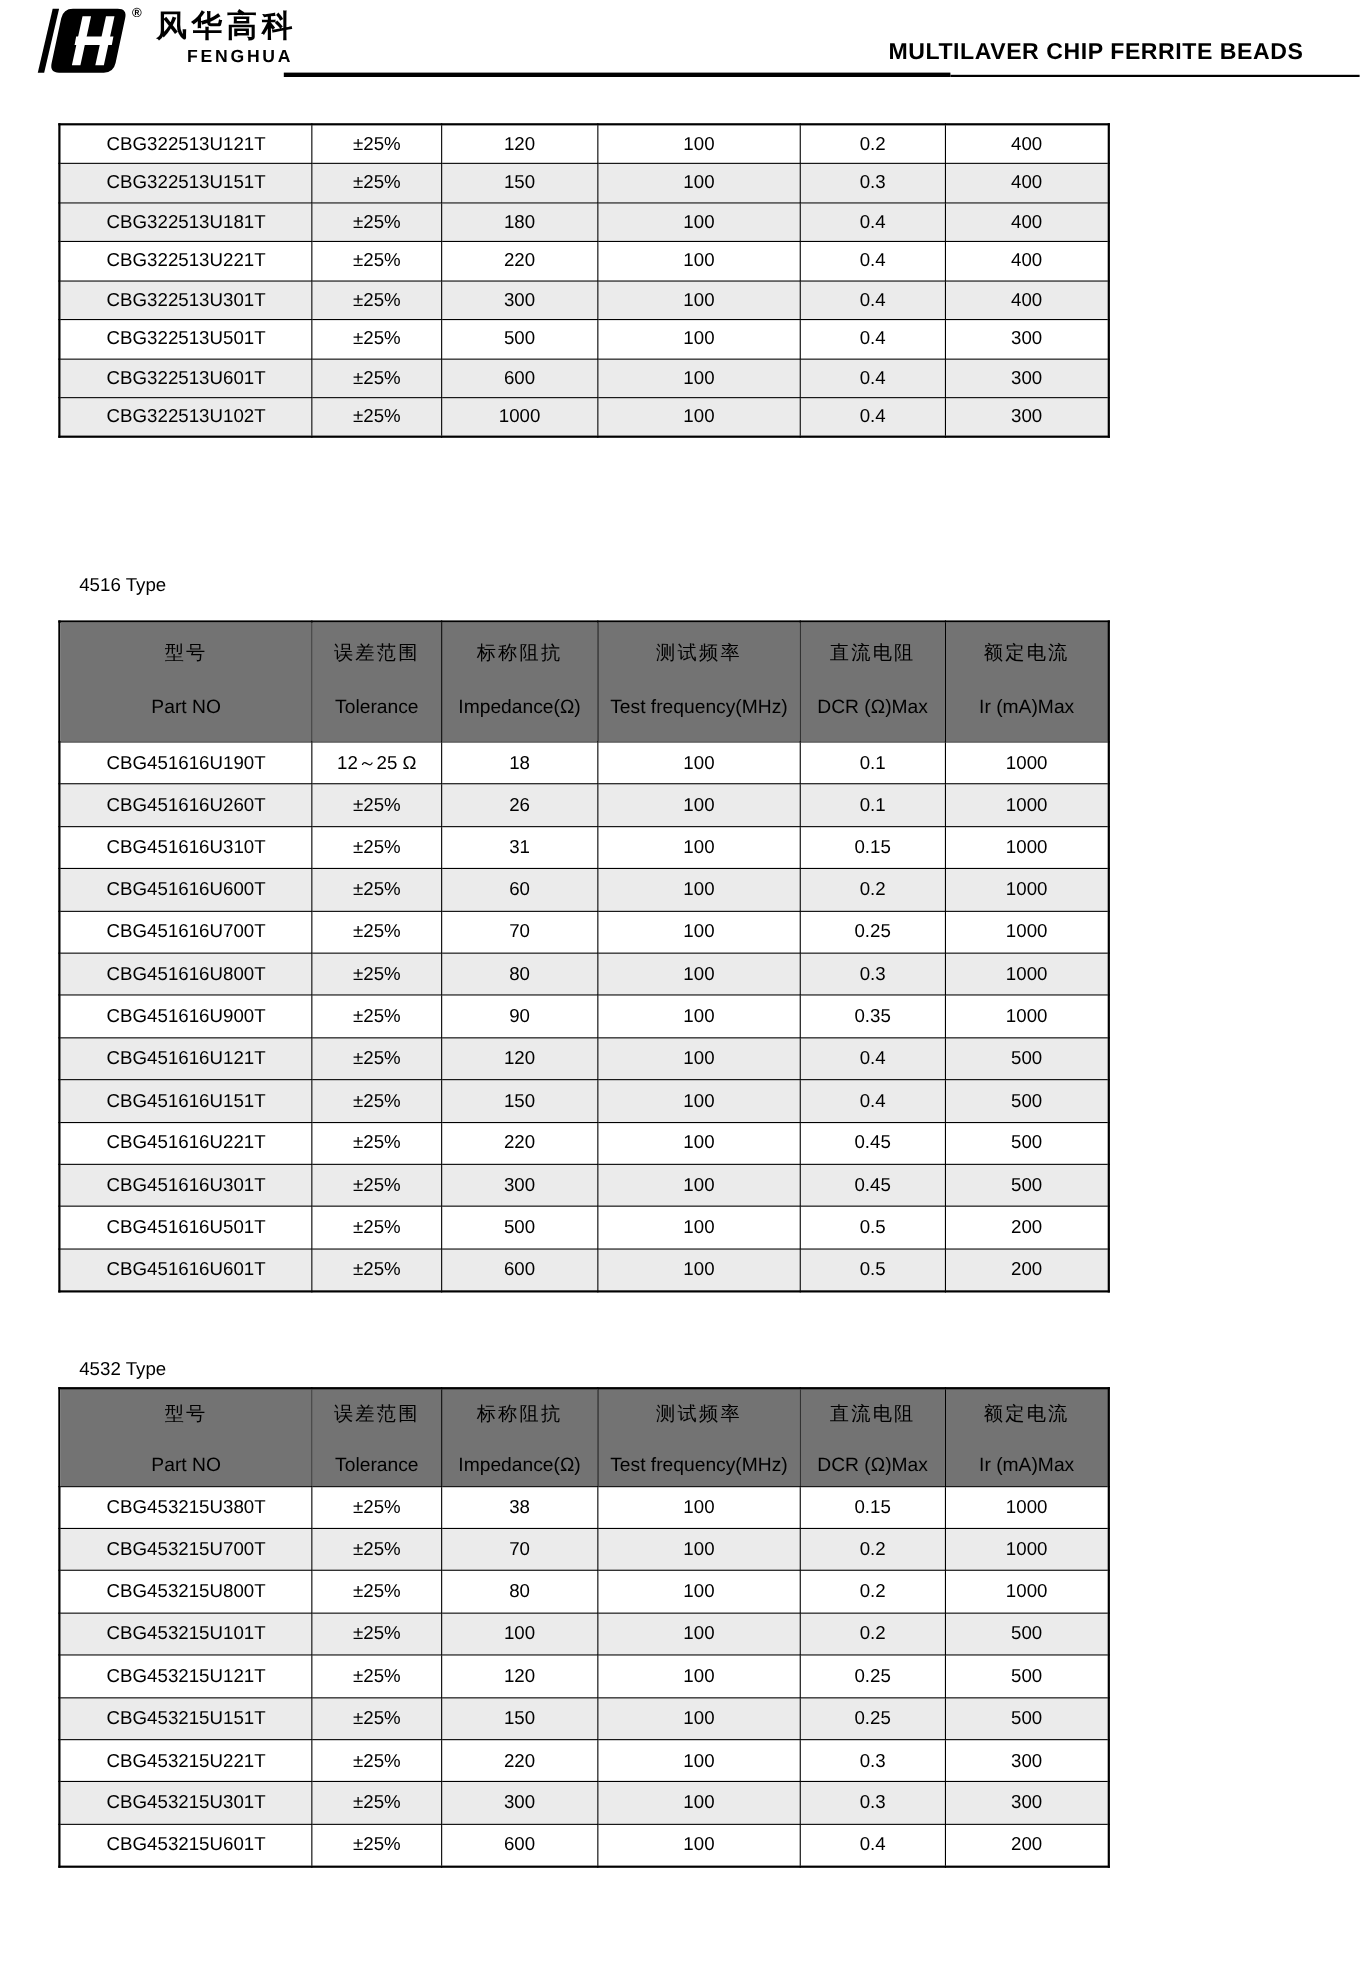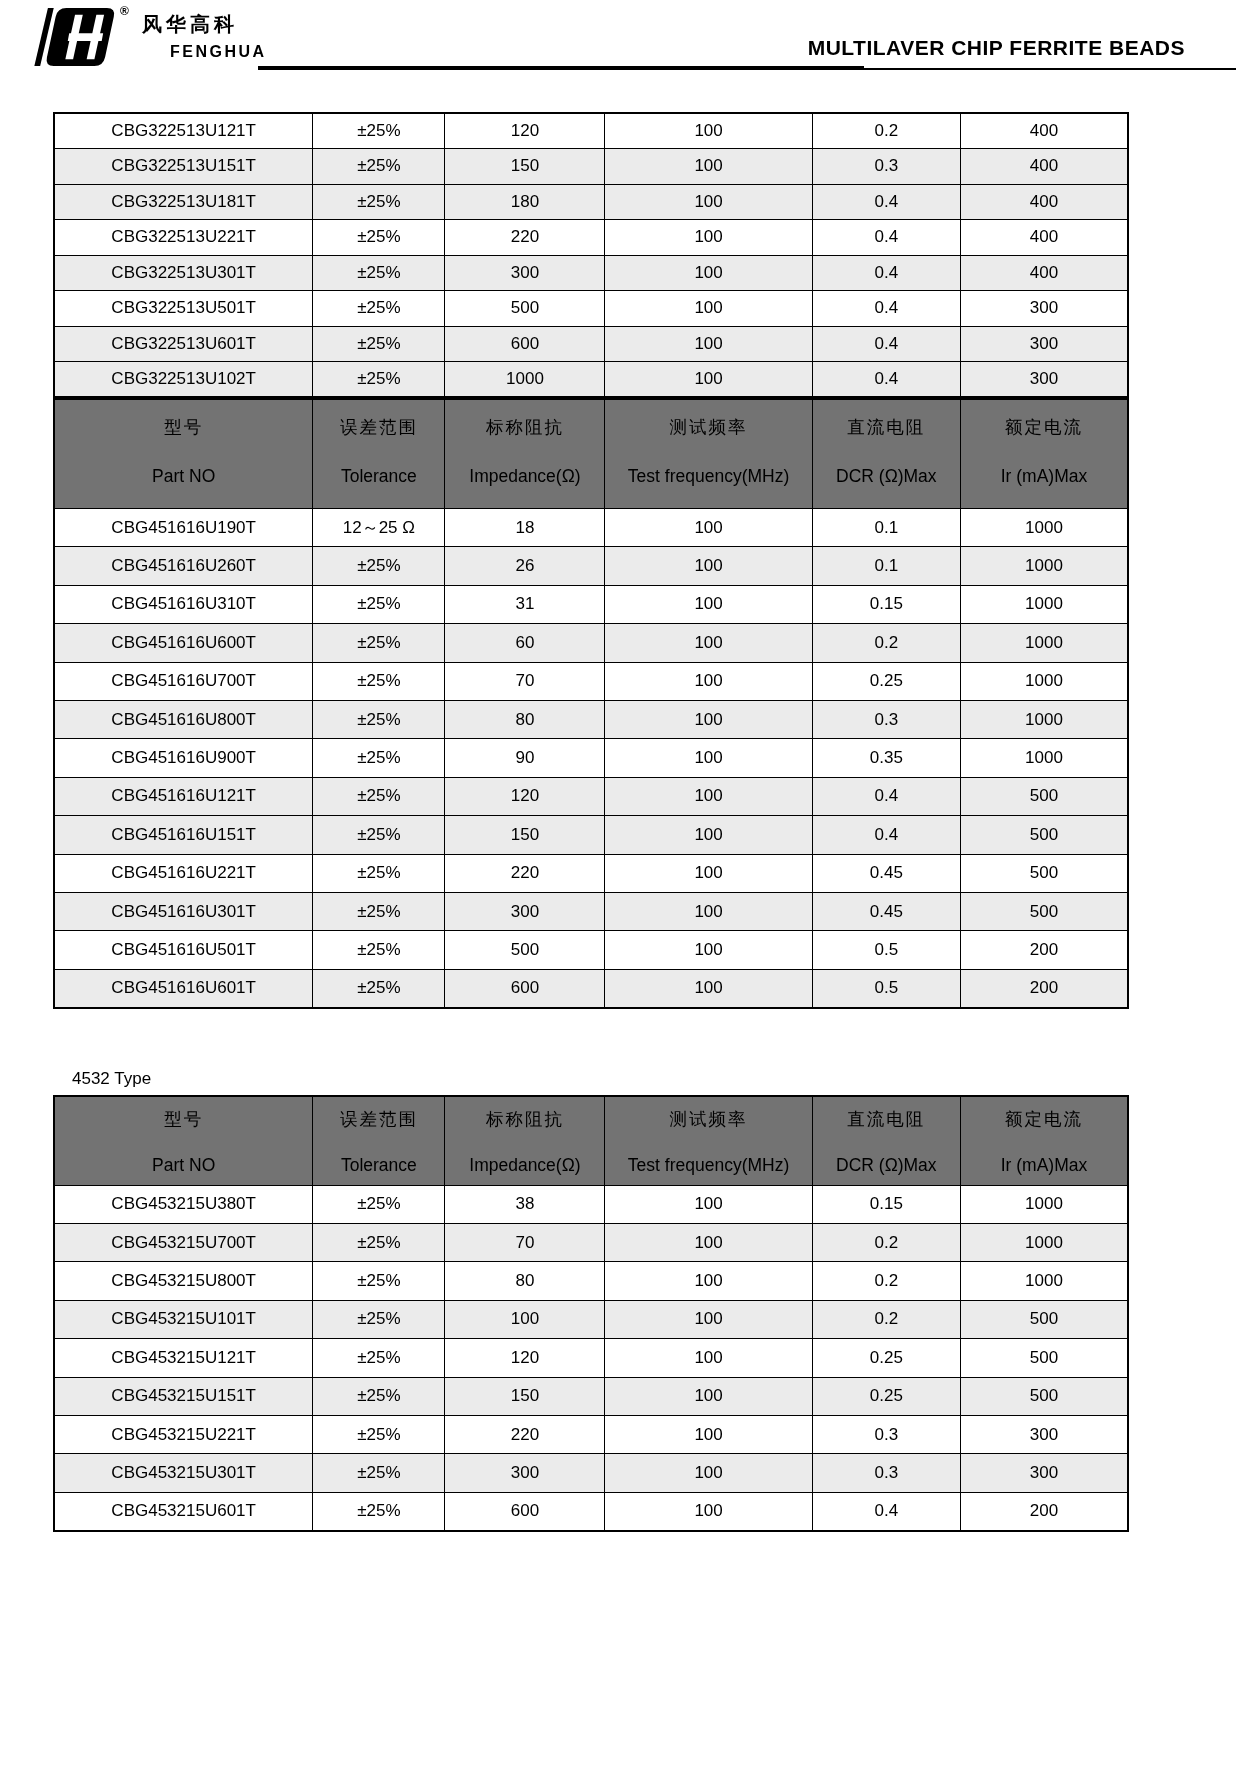--- a/index.html
+++ b/index.html
@@ -5,33 +5,33 @@
   * { margin:0; padding:0; box-sizing:border-box; }
   html,body { background:#ffffff; }
   body { font-family:"Liberation Sans","DejaVu Sans",sans-serif; color:#000; }
   .page { position:relative; width:1237px; height:1792px; background:#fff; overflow:hidden; }
 
   
   .masthead { position:relative; height:72px; }
   .logo-mark { position:absolute; left:30px; top:6px; width:92px; height:62px; }
   .reg-mark { position:absolute; left:120px; top:4px; font-size:12px; font-weight:bold; }
   .brand-text { position:absolute; left:142px; top:8px; }
-  .brand-cn { font-size:20px; font-weight:bold; letter-spacing:4px; line-height:32px; }
+  .brand-cn { font-size:28px; font-weight:bold; letter-spacing:4px; line-height:32px; }
   .brand-en { font-size:16px; font-weight:bold; letter-spacing:2.5px; line-height:24px;margin-left:28px; }
   .doc-title { position:absolute; right:52px; top:36px; font-size:21px; font-weight:bold; letter-spacing:0.5px; }
   .rule-thick { position:absolute; left:258px; top:66px; width:606px; height:4px; background:#000; }
   .rule-thin  { position:absolute; left:864px; top:67.5px; width:372px; height:2.5px; background:#000; }
 
   
   .content { padding-left:53px; }
   .section-label { font-size:17px; margin-left:19px; }
   .label-4516 { margin-top:124px; margin-bottom:22px; }
   .label-4532 { margin-top:60px;  margin-bottom:6px; }
 
-  table { border-collapse:collapse; table-layout:fixed; width:1076px; border:2.4px solid #000; }
+  table { border-collapse:collapse; table-layout:fixed; width:956px; border:2.4px solid #000; }
   .t1 { margin-top:40px; }
   col.c-part { width:24.1%; } col.c-tol { width:12.3%; } col.c-imp { width:14.9%; }
   col.c-freq { width:19.3%; } col.c-dcr { width:13.8%; } col.c-ir { width:15.6%; }
 
   th, td { border:1.7px solid #000; text-align:center; vertical-align:middle;
            font-size:17px; font-weight:normal; overflow:hidden; white-space:nowrap; }
   .t1 td { height:35.5px; }
   .t2 td, .t3 td { height:38.4px; }
   thead th { background:#737373; }
   .h-cn { margin-top:15px; letter-spacing:2px; font-size:17.5px; }
@@ -135,20 +135,21 @@
             <td>CBG322513U102T</td>
             <td>±25%</td>
             <td>1000</td>
             <td>100</td>
             <td>0.4</td>
             <td>300</td>
           </tr>
         </tbody>
     </table>
 
+    <div class="section-label label-4516">4516 Type</div>
 
     <table class="t2">
       <colgroup>
         <col class="c-part">
           <col class="c-tol">
           <col class="c-imp">
         <col class="c-freq">
           <col class="c-dcr">
           <col class="c-ir">
       </colgroup>

